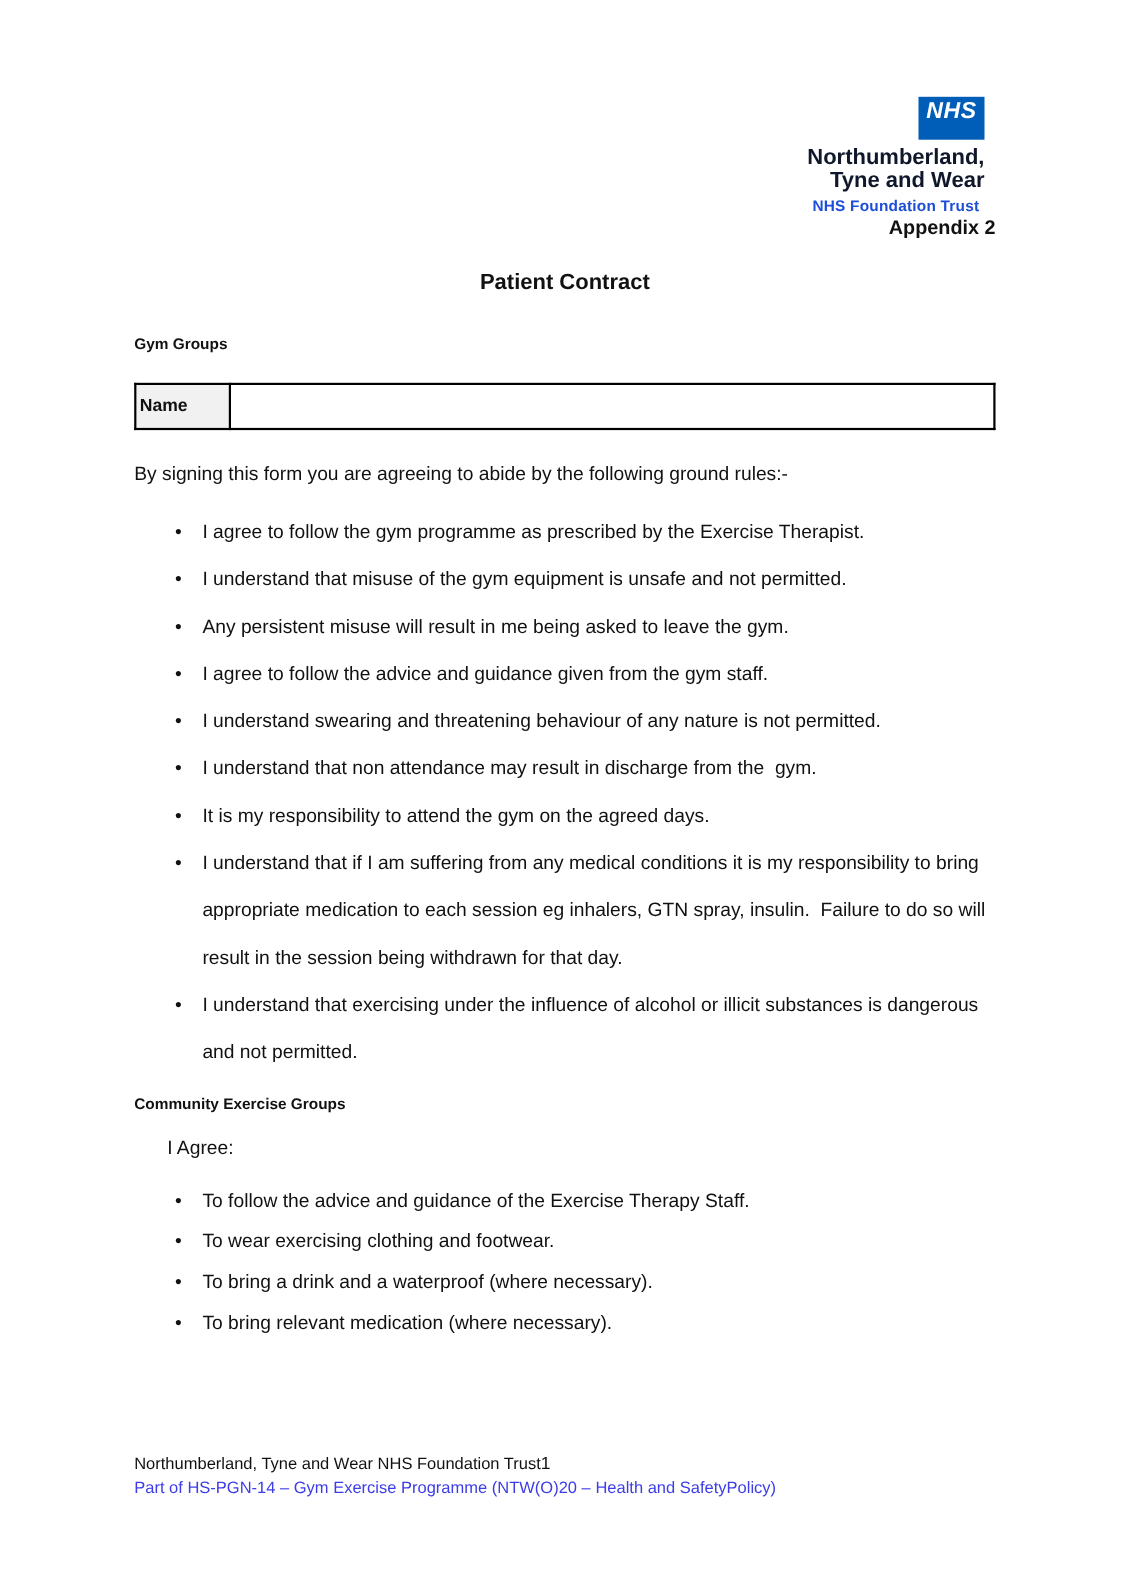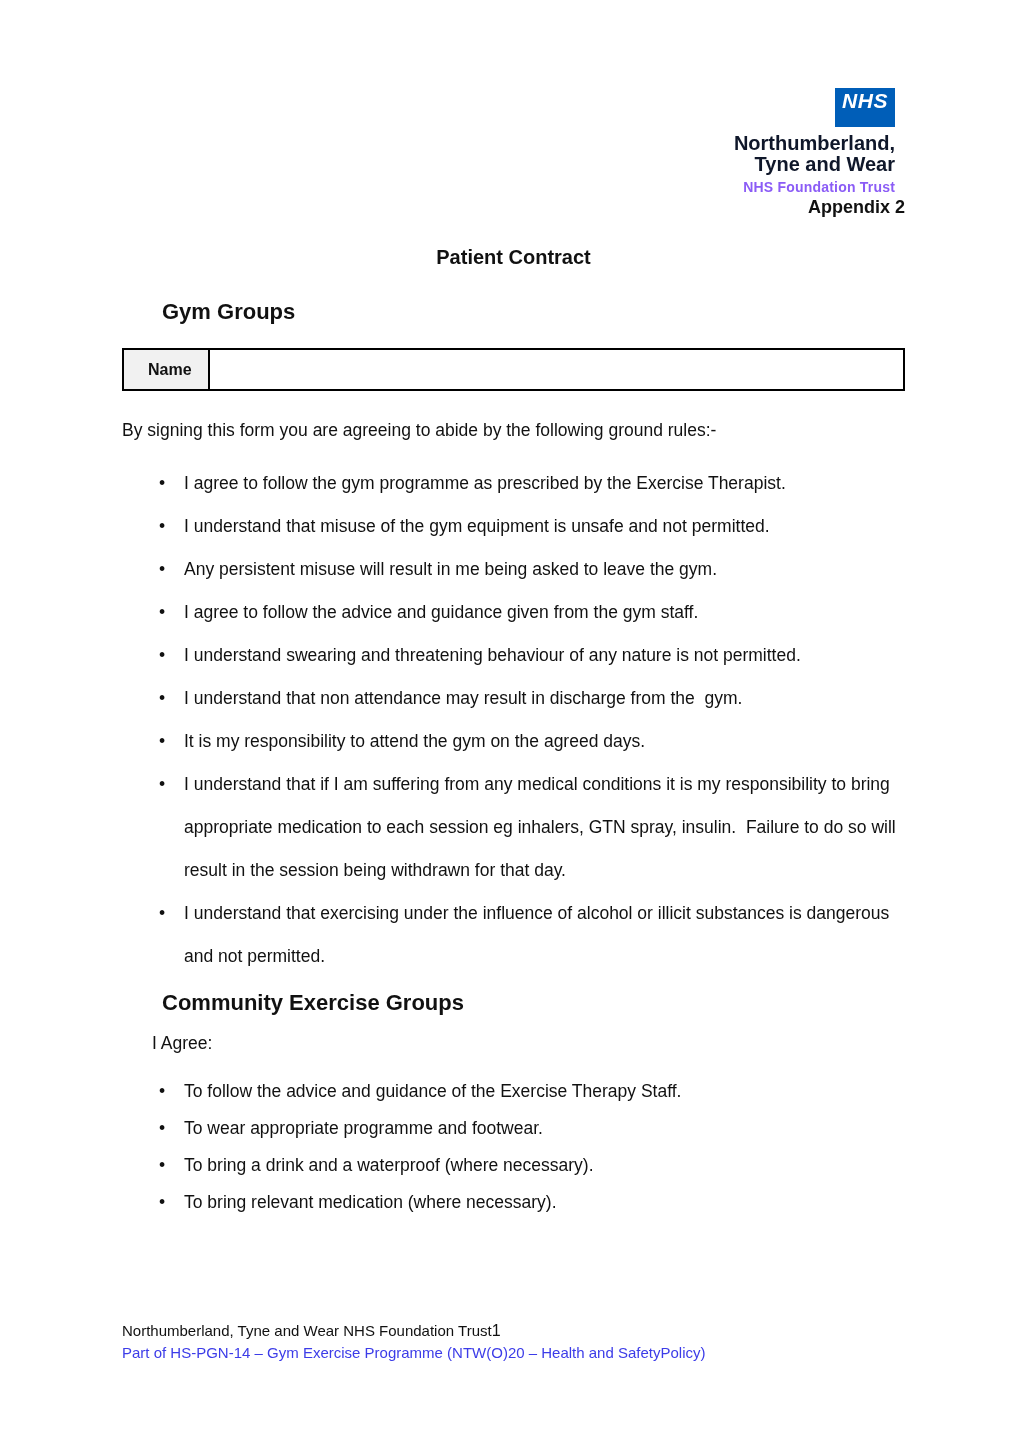--- a/index.html
+++ b/index.html
@@ -25,37 +25,37 @@
     font-weight:bold; font-style:italic;
     font-size:21px; text-align:center;
     letter-spacing:0.5px;
   }
   .org-line {
     font-size:20px; font-weight:bold; color:#0f172a;
     line-height:21px;
   }
   .org-first { margin-top:6px; }
   .trust-line {
-    font-size:14px; font-weight:bold; color:#8b5cf6;
-    margin-top:4px; letter-spacing:0.2px;
+    font-size:14px; font-weight:bold; color:#1d4ed8;
+    margin-top:4px; letter-spacing:0.2px;text-align:center;
   }
   
   .content { padding:196px 115px 0 122px; }
   .appendix { text-align:right; font-weight:bold; font-size:18px; line-height:22px; }
   .doc-title { text-align:center; font-weight:bold; font-size:20px; line-height:24px; margin-top:27px; }
-  .section-heading { font-size:22px; font-weight:bold; line-height:26px;margin-left:40px; }
+  .section-heading { font-size:14px; font-weight:bold; line-height:26px; }
   .gym-heading { margin-top:30px; }
   .name-table {
     width:100%; border-collapse:collapse; margin-top:23px;
     border:2px solid #000;
   }
   .name-table td { border:2px solid #000; height:41px; }
   .name-label-cell {
     width:86px; background:#f1f1f1;
-    font-weight:bold; font-size:16px; padding-left:24px;
+    font-weight:bold; font-size:16px; padding-left:3px;
   }
   .name-value-cell { background:#ffffff; padding-left:10px; font-size:16px; }
   .intro { font-size:17.5px; line-height:24px; margin-top:27px; }
   ul.rules { list-style:none; margin-top:20px; font-size:17.5px; }
   ul.rules li {
     position:relative; padding-left:62px;
     white-space:pre-wrap;
   }
   ul.rules li::before {
     content:"\2022";
@@ -119,21 +119,21 @@
       <li>I understand that if I am suffering from any medical conditions it is my responsibility to bring appropriate medication to each session eg inhalers, GTN spray, insulin.  Failure to do so will result in the session being withdrawn for that day.</li>
       <li>I understand that exercising under the influence of alcohol or illicit substances is dangerous and not permitted.</li>
     </ul>
 
     <div class="section-heading community-heading">Community Exercise Groups</div>
 
     <div class="i-agree">I Agree:</div>
 
     <ul class="rules community-rules">
       <li>To follow the advice and guidance of the Exercise Therapy Staff.</li>
-      <li>To wear appropriate programme and footwear.</li>
+      <li>To wear exercising clothing and footwear.</li>
       <li>To bring a drink and a waterproof (where necessary).</li>
       <li>To bring relevant medication (where necessary).</li>
     </ul>
 
   </div>
 
   <div class="footer">
     <div class="footer-line1">
       <span>Northumberland, Tyne and Wear NHS Foundation Trust</span>
       <span class="page-number">1</span>

